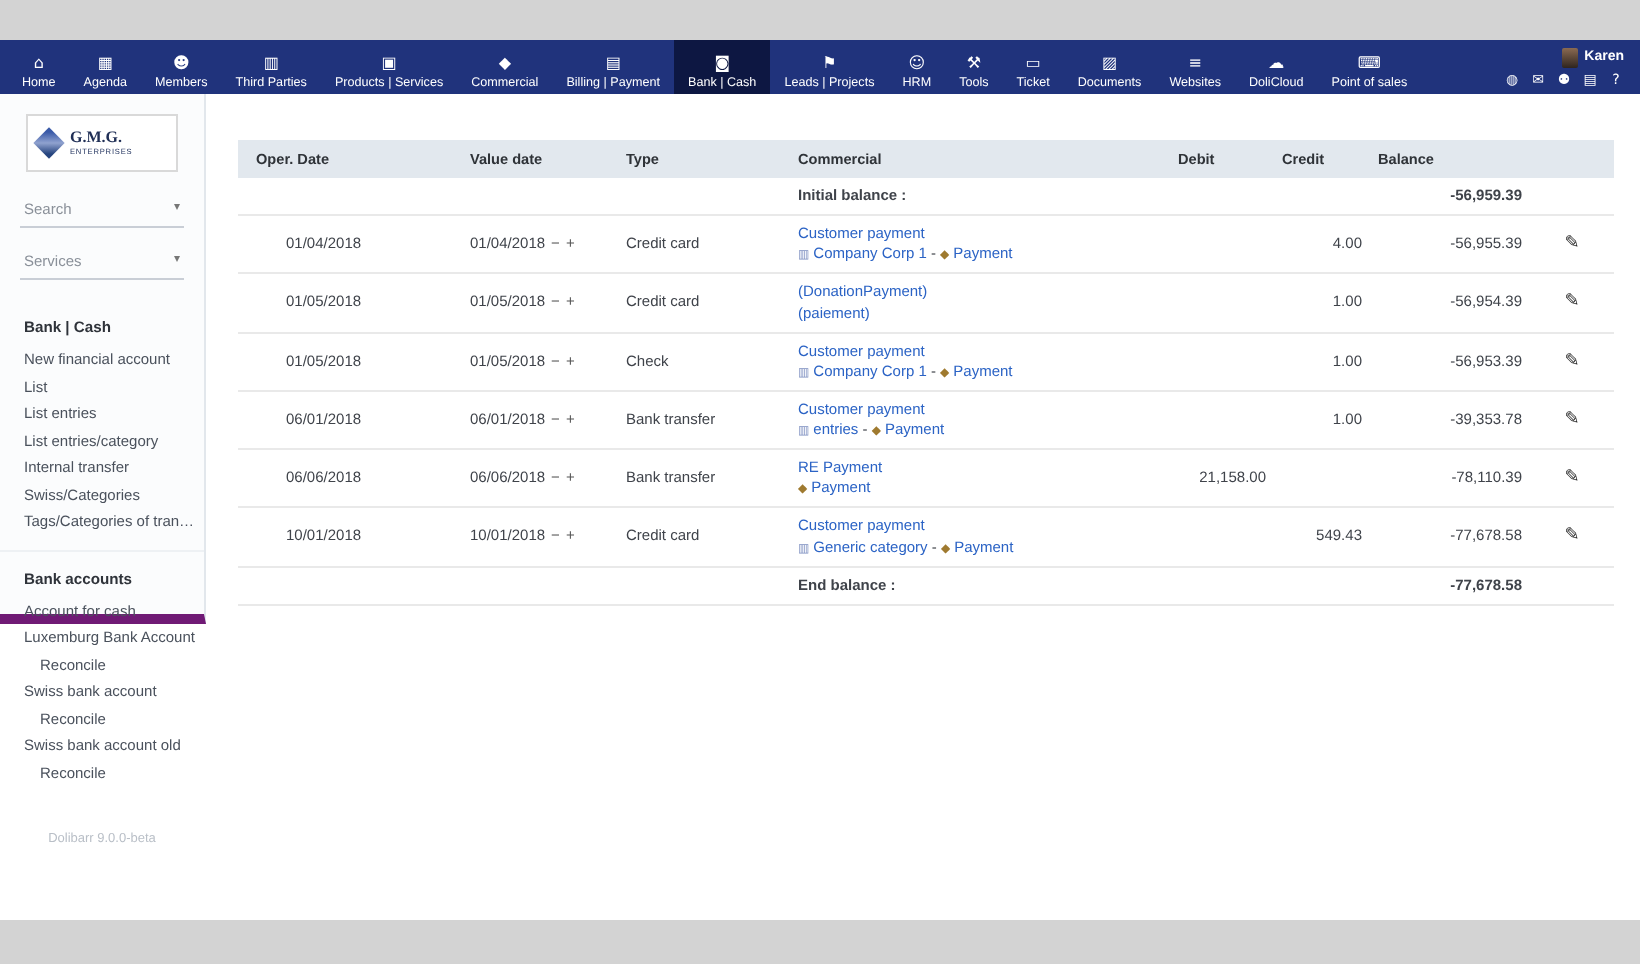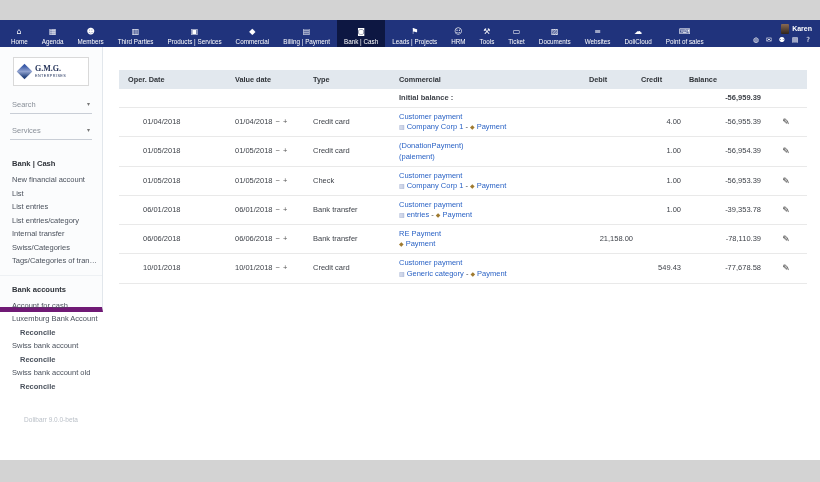--- a/index.html
+++ b/index.html
@@ -34,21 +34,21 @@
   .logo-gem{width:13px;height:13px;min-width:13px;background:linear-gradient(135deg,#3a5aa8 15%,#90a2cf 50%,#26447e 85%);transform:rotate(45deg) scale(.85);}
   .logo-text{display:flex;flex-direction:column;line-height:1.1;}
   .logo-t1{font-family:"Liberation Serif",serif;font-size:8px;font-weight:bold;color:#1f2e55;}
   .logo-t2{font-size:3.8px;letter-spacing:.4px;color:#23345f;}
   .side-select{margin:0 10px 10px;border-bottom:1px solid #c9ced6;color:#8a9099;display:flex;justify-content:space-between;align-items:flex-start;padding:2px 2px 4px;}
   .caret{color:#777;font-size:6px;}
   .side-section{padding:3px 4px 7px 12px;}
   .side-section + .side-section{border-top:1px solid #eef1f4;}
   .side-heading{font-weight:bold;color:#2f333a;font-size:7.6px;margin:4px 0 3px;line-height:13px;}
   .side-item{color:#4a515c;line-height:13.5px;white-space:nowrap;overflow:hidden;text-overflow:ellipsis;}
-  .side-item.indent{padding-left:8px;font-weight:bold;}
+  .side-item.indent{padding-left:8px;}
   .side-footer{color:#b9bfc7;font-size:6.5px;text-align:center;margin-top:16px;}
 
   
   .main{flex:1;padding:10px 14px 0 16px;}
   .main-header{display:flex;align-items:center;}
   .obj-icon{width:17px;height:17px;background:#dcdfe3;border-radius:3px;position:relative;margin-right:9px;}
   .obj-icon::after{content:"";position:absolute;left:4px;top:4px;right:4px;bottom:4px;border:1.5px solid #fff;border-radius:50%;}
   .title{font-size:8.5px;color:#3c3f45;}
   .acct-icon{display:inline-block;width:7px;height:7px;background:#35457c;border-radius:1px;margin:0 3px 0 5px;vertical-align:-1px;}
   .title-link{color:#2b63c5;}
@@ -295,19 +295,29 @@
               <td data-interactable="false">10/01/2018<span class="dm" data-interactable="true">−</span><span class="dm" data-interactable="true">+</span></td>
               <td data-interactable="false">Credit card</td>
               <td data-interactable="false"><a class="dlink" data-interactable="true">Customer payment</a><div data-interactable="false"><span class="ic-company" data-interactable="false">▥</span><a class="dlink" data-interactable="true">Generic category</a> - <span class="ic-payment" data-interactable="false">◆</span><a class="dlink" data-interactable="true">Payment</a></div></td>
               <td class="num" data-interactable="false"></td>
               <td class="num" data-interactable="false">549.43</td>
               <td class="num" data-interactable="false">-77,678.58</td>
               <td class="ctr"><span class="pencil" data-interactable="true">✎</span></td>
             </tr>
           </tbody>
         <tbody>
+          <tr data-interactable="false">
+            <td></td>
+              <td></td>
+              <td></td>
+            <td class="bold" data-interactable="false">End balance :</td>
+            <td></td>
+              <td></td>
+            <td class="num bold" data-interactable="false">-77,678.58</td>
+            <td></td>
+          </tr>
         </tbody>
       </table>
     </div>
   </div>
 
   <div class="bottom-strip" data-interactable="false"></div>
 </div>
 
 </body></html>

